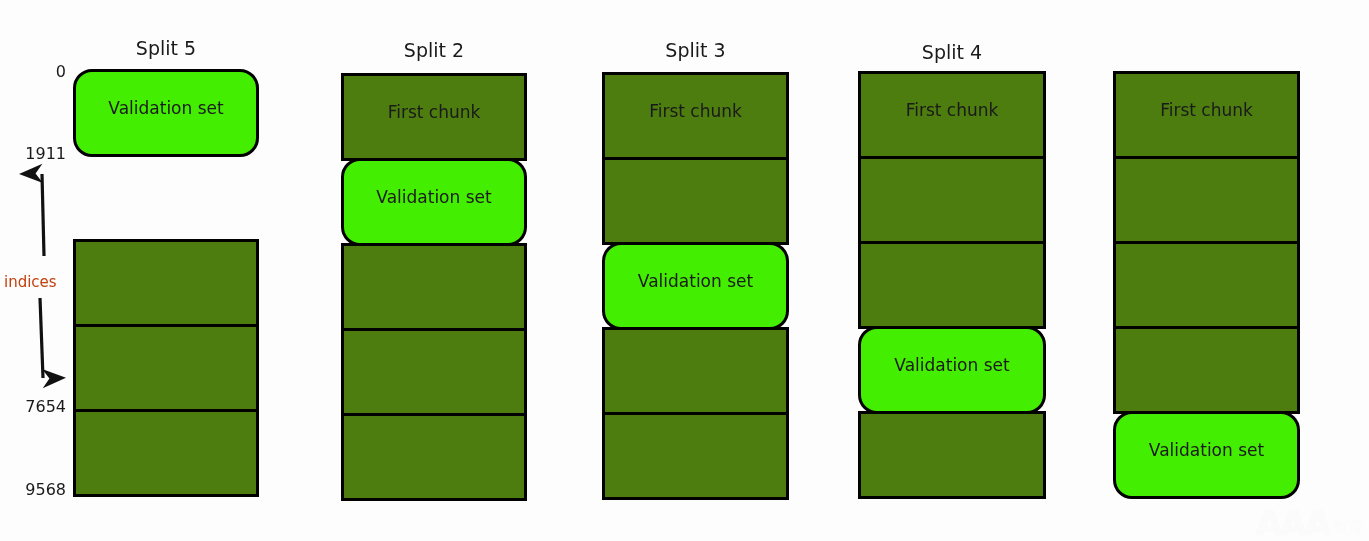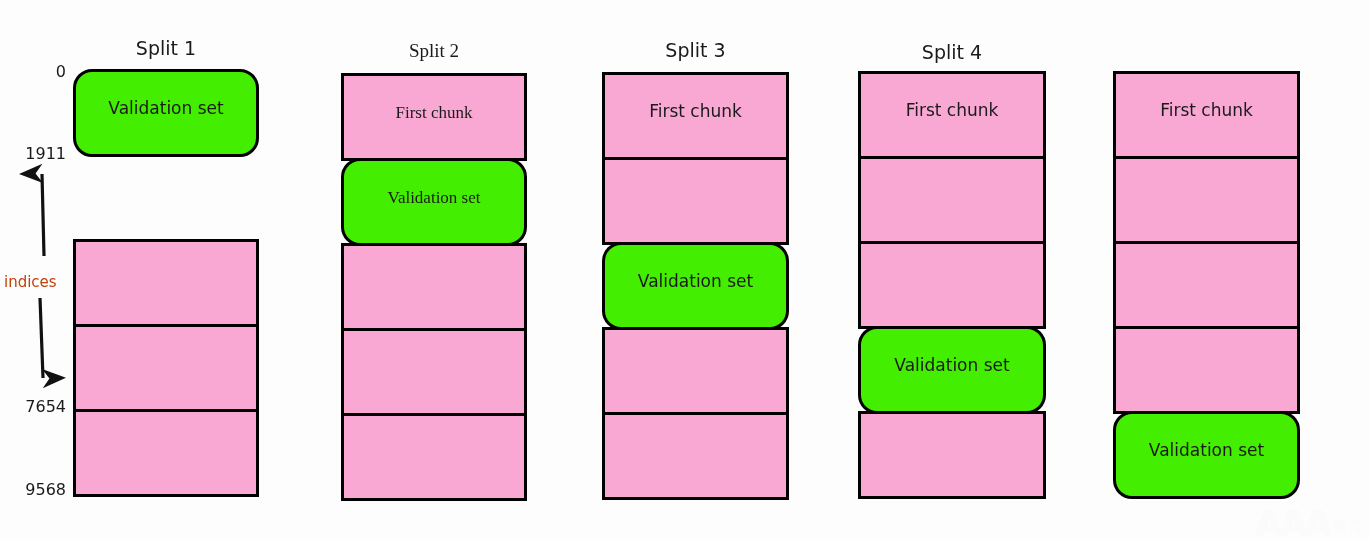--- a/index.html
+++ b/index.html
@@ -53,21 +53,21 @@
     font-size: 19px;
     color: #1a1a1a;
     line-height: 1;
     white-space: nowrap;
   }
   .chunk {
     position: absolute;
     left: 0;
     box-sizing: border-box;
     border: 3px solid #000000;
-    background: #f9a8d4;
+    background: #4d7c0f;
     display: flex;
     align-items: center;
     justify-content: center;
   }
   .chunk.is-validation {
     background: #44ee00;
     border-radius: 19px;
   }
   .chunk-label {
     font-size: 17px;
@@ -131,35 +131,35 @@
         <path d="M0.4,7.4 L3.4,0 L6.4,7.4 L3.4,5.2 Z" fill="#111111"></path>
       </marker>
     </defs>
     <line x1="12" y1="2" x2="15" y2="82" stroke="#111111" stroke-width="3.2" marker-end="url(#headDown)"></line>
   </svg>
 
   <div class="axis-name" style="left:4px; top:275px;">indices</div>
 
   <div id="splits-group">
       <div class="split-col" style="left: 73px; top: 0px; width: 186px; height: 541px;">
-        <div class="split-title" style="top: 39px;">Split 1</div>
+        <div class="split-title" style="top: 39px;">Split 5</div>
         <div class="chunk is-validation" style="top: 69px; width: 186px; height: 88px;">
           <span class="chunk-label">Validation set</span>
         </div>
         <div class="chunk" style="top: 239px; width: 186px; height: 88px;">
           <span class="chunk-label"></span>
         </div>
         <div class="chunk" style="top: 324px; width: 186px; height: 88px;">
           <span class="chunk-label"></span>
         </div>
         <div class="chunk" style="top: 409px; width: 186px; height: 88px;">
           <span class="chunk-label"></span>
         </div>
       </div>
-      <div class="split-col" style="left: 341px; top: 0px; width: 186px; height: 541px; font-family: Liberation Serif, serif;">
+      <div class="split-col" style="left: 341px; top: 0px; width: 186px; height: 541px;">
         <div class="split-title" style="top: 41px;">Split 2</div>
         <div class="chunk" style="top: 73px; width: 186px; height: 88px;">
           <span class="chunk-label">First chunk</span>
         </div>
         <div class="chunk is-validation" style="top: 158px; width: 186px; height: 88px;">
           <span class="chunk-label">Validation set</span>
         </div>
         <div class="chunk" style="top: 243px; width: 186px; height: 88px;">
           <span class="chunk-label"></span>
         </div>

